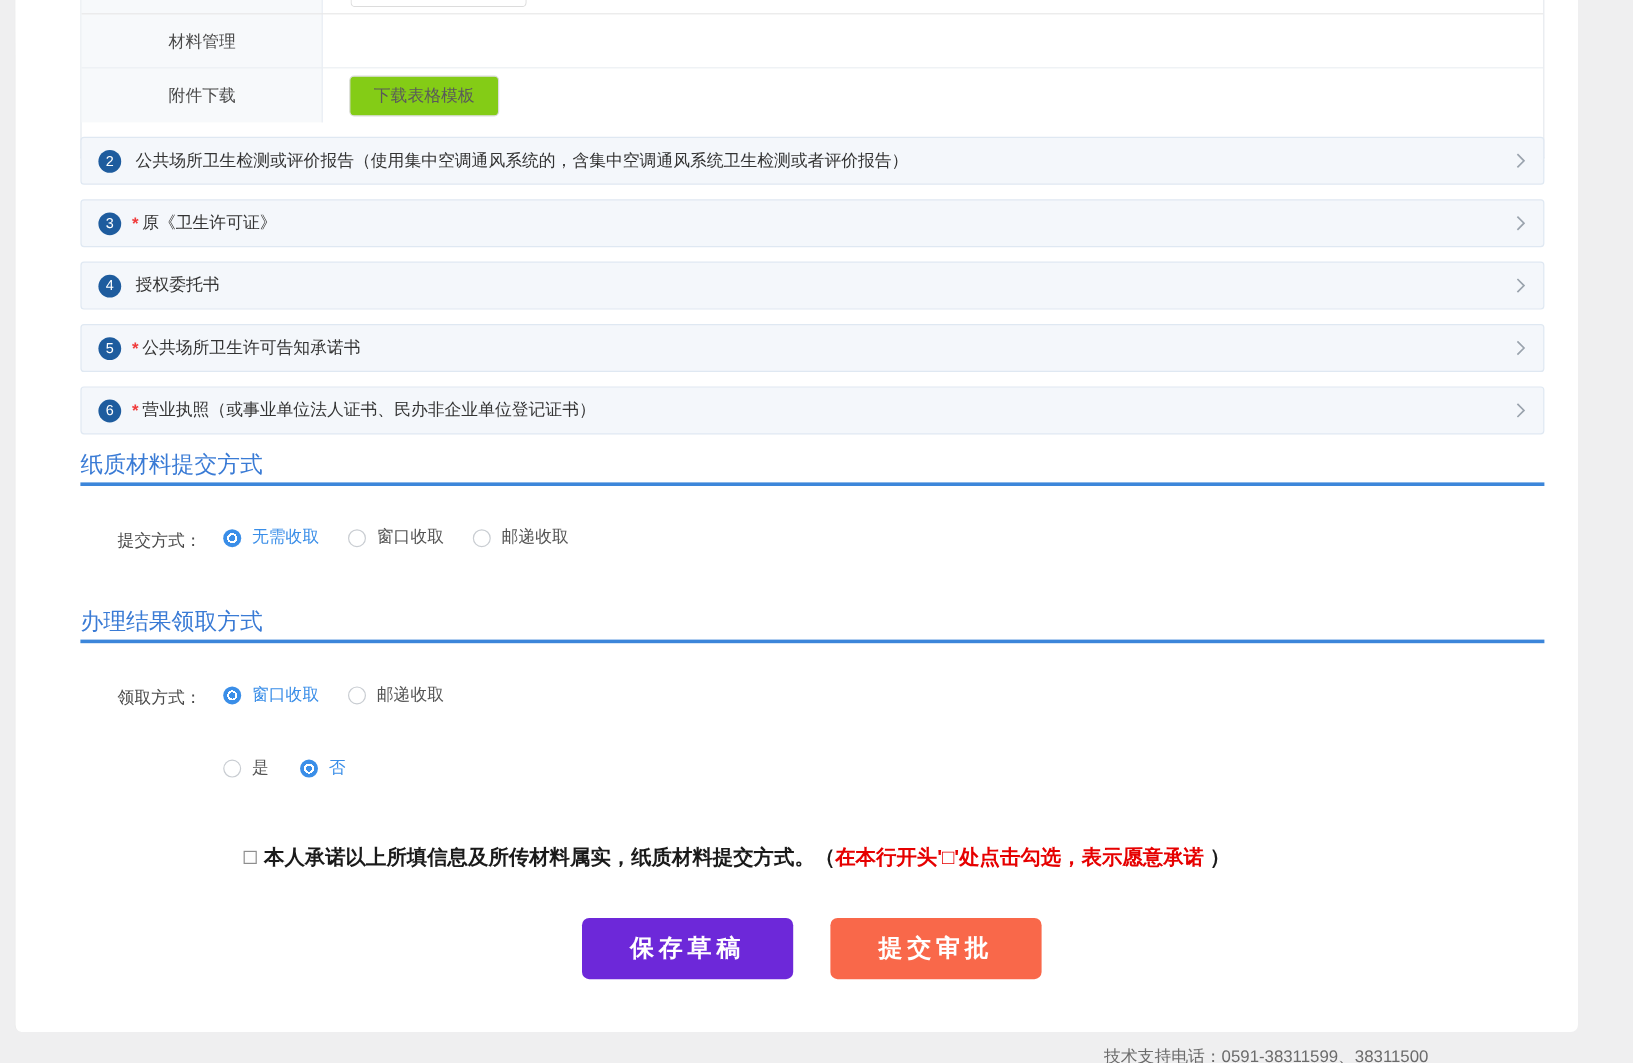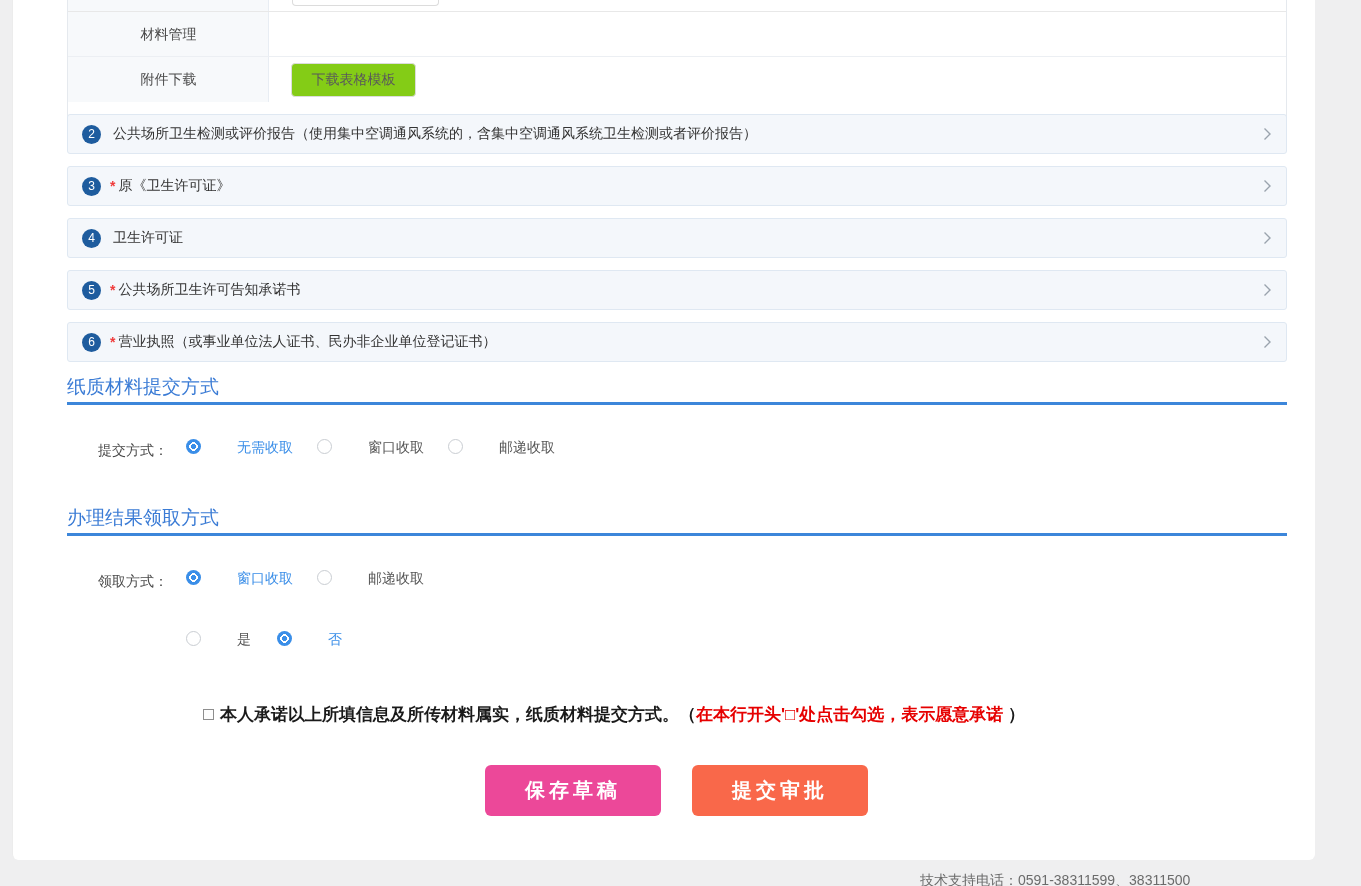--- a/index.html
+++ b/index.html
@@ -40,21 +40,21 @@
   .chev { margin-left:auto; display:flex; align-items:center; }
 
   
   .sec-title { position:absolute; left:54px; font-size:19px; font-weight:normal; color:#3a7bd5; }
   .sec-rule { position:absolute; left:54px; width:1220px; height:3px; background:#3c86da; }
 
   
   .fld-label { position:absolute; left:54px; width:101px; text-align:right;
     font-size:14px; color:#4a4a4a; line-height:20px; }
   .opts { position:absolute; left:173px; display:flex; align-items:center; }
-  .opt { display:inline-flex; cursor:pointer;gap:27px; }
+  .opt { display:inline-flex; align-items:center; cursor:pointer; }
   .radio { width:15px; height:15px; border-radius:50%; background:#fff;
     border:1px solid #c9cdd2; flex:0 0 auto; margin-right:9px; }
   .radio.selected { border:none;
     background:radial-gradient(circle,#3a8ee8 0 2.6px,#ffffff 2.6px 4.2px,#3a8ee8 4.2px 8px); }
   .opt-label { font-size:14px; color:#555; }
   .opt.sel .opt-label { color:#3a8ee8; }
   .gap21 { margin-right:24px; }
   .gap26 { margin-right:26px; }
   .sms-label { position:absolute; left:60px; top:604px; width:102px;
     font-size:15px; color:#4a4a4a; line-height:21px; text-align:center; }
@@ -64,21 +64,21 @@
   .commit { position:absolute; left:190px; top:702px; display:flex; align-items:flex-start; }
   .checkbox { width:11px; height:11px; border:1px solid #8e8e8e; background:#fdfdfd;
     margin-top:7px; margin-right:6px; flex:0 0 auto; cursor:pointer; }
   .commit-text { font-size:17px; font-weight:bold; color:#1a1a1a; line-height:25px; }
   .commit-red { color:#e60000; }
 
   
   .btn { position:absolute; top:765px; width:176px; height:51px; border:none; border-radius:6px;
     color:#fff; font-size:20px; font-weight:bold; letter-spacing:4px; cursor:pointer;
     font-family:inherit; display:flex; align-items:center; justify-content:center; }
-  .btn-save { left:472px; background:#ec4899; }
+  .btn-save { left:472px; background:#6d28d9; }
   .btn-submit { left:679px; background:#f9684a; }
 
   
   .footer-text { position:absolute; left:920px; top:872px; font-size:14px; color:#6b6b6b; }
 </style>
 </head>
 <body>
 
 <div class="stage">
   <div class="card">
@@ -113,21 +113,21 @@
       <span class="acc-title">原《卫生许可证》</span>
       <span class="chev">
           <svg width="9" height="14" viewBox="0 0 9 14">
             <polyline points="1.5,1.5 7,7 1.5,12.5" stroke="#9aa3ad" stroke-width="1.4" fill="none"></polyline>
           </svg>
         </span>
     </div>
     <div class="acc" style="top:218px">
       <span class="badge">4</span>
       <span class="star"></span>
-      <span class="acc-title">卫生许可证</span>
+      <span class="acc-title">授权委托书</span>
       <span class="chev">
           <svg width="9" height="14" viewBox="0 0 9 14">
             <polyline points="1.5,1.5 7,7 1.5,12.5" stroke="#9aa3ad" stroke-width="1.4" fill="none"></polyline>
           </svg>
         </span>
     </div>
     <div class="acc" style="top:270px">
       <span class="badge">5</span>
       <span class="star">*</span>
       <span class="acc-title">公共场所卫生许可告知承诺书</span>

